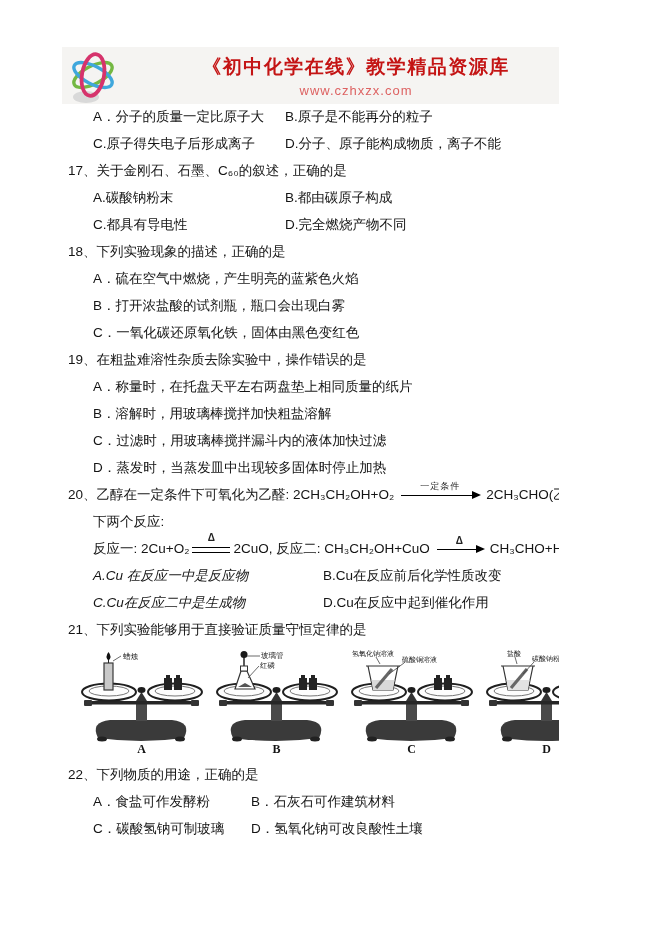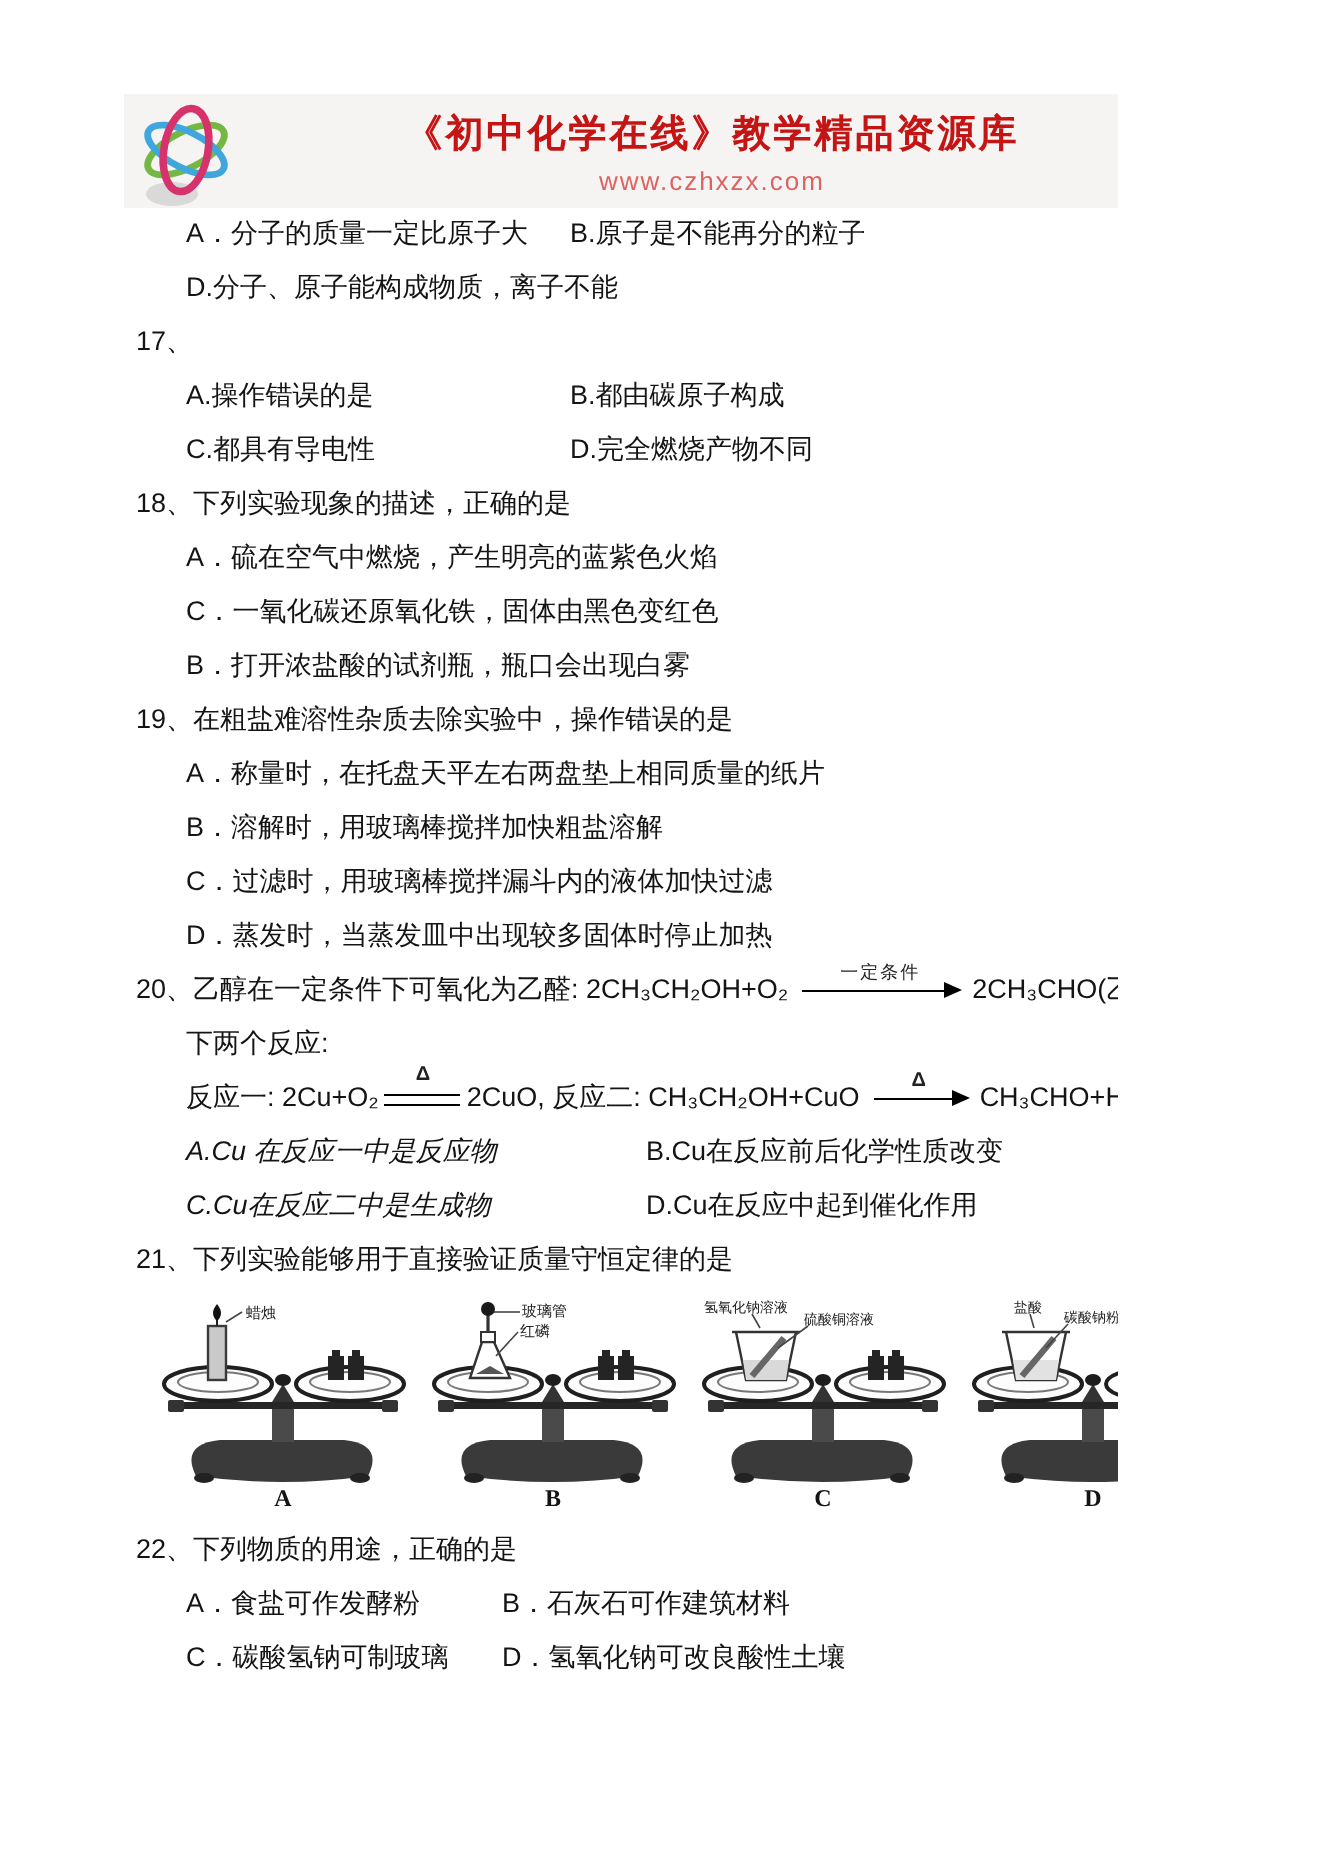--- a/index.html
+++ b/index.html
@@ -70,42 +70,44 @@
     </div>
   </div>
 
   <div class="content">
 
     <div class="line opt cols192">
       <span class="o1">A．分子的质量一定比原子大</span>
       <span class="o2">B.原子是不能再分的粒子</span>
     </div>
     <div class="line opt cols192">
+      <span class="o1">C.原子得失电子后形成离子</span>
       <span class="o2">D.分子、原子能构成物质，离子不能</span>
     </div>
 
     <div class="line">
       <span class="num">17、</span>
+        <span>关于金刚石、石墨、C₆₀的叙述，正确的是</span>
     </div>
     <div class="line opt cols192">
-      <span class="o1">A.操作错误的是</span>
+      <span class="o1">A.碳酸钠粉末</span>
       <span class="o2">B.都由碳原子构成</span>
     </div>
     <div class="line opt cols192">
       <span class="o1">C.都具有导电性</span>
       <span class="o2">D.完全燃烧产物不同</span>
     </div>
 
     <div class="line">
       <span class="num">18、</span>
         <span>下列实验现象的描述，正确的是</span>
     </div>
     <div class="line opt">A．硫在空气中燃烧，产生明亮的蓝紫色火焰</div>
+    <div class="line opt">B．打开浓盐酸的试剂瓶，瓶口会出现白雾</div>
     <div class="line opt">C．一氧化碳还原氧化铁，固体由黑色变红色</div>
-    <div class="line opt">B．打开浓盐酸的试剂瓶，瓶口会出现白雾</div>
 
     <div class="line">
       <span class="num">19、</span>
         <span>在粗盐难溶性杂质去除实验中，操作错误的是</span>
     </div>
     <div class="line opt">A．称量时，在托盘天平左右两盘垫上相同质量的纸片</div>
     <div class="line opt">B．溶解时，用玻璃棒搅拌加快粗盐溶解</div>
     <div class="line opt">C．过滤时，用玻璃棒搅拌漏斗内的液体加快过滤</div>
     <div class="line opt">D．蒸发时，当蒸发皿中出现较多固体时停止加热</div>
 

